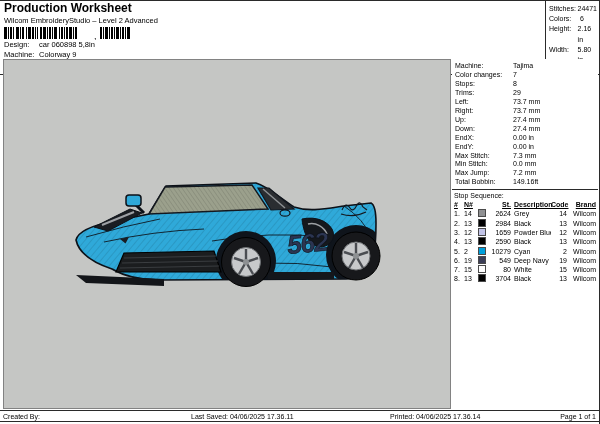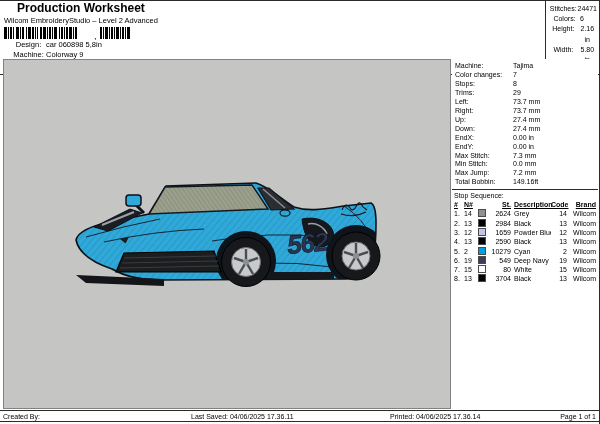--- a/index.html
+++ b/index.html
@@ -1,25 +1,25 @@
 <!DOCTYPE html>
 <html><head>
 <meta charset="utf-8">
 <style>
   html,body{margin:0;padding:0;background:#fff;}
   .page{position:relative;width:600px;height:424px;background:#fff;
         font-family:"Liberation Sans",sans-serif;color:#000;overflow:hidden;
         border-top:1px solid #2a2a2a;border-right:1px solid #2a2a2a;box-sizing:border-box;}
   
-  .hdr{position:absolute;left:0;top:0;width:100%;height:74px;border-bottom:1px solid #2a2a2a;box-sizing:border-box;text-align:center;}
+  .hdr{position:absolute;left:0;top:0;width:100%;height:74px;border-bottom:1px solid #2a2a2a;box-sizing:border-box;}
   .hdr-left{position:absolute;left:4px;top:1px;}
   .title{margin:0;font-size:12px;font-weight:bold;line-height:13px;}
   .subtitle{font-size:7.5px;line-height:9px;margin-top:1px;}
   .barcode{display:block;margin-top:2px;}
-  .kv{display:flex;font-size:7.5px;line-height:8.5px;margin-top:1px;margin-left:7px;}
+  .kv{display:flex;font-size:7.5px;line-height:8.5px;margin-top:1px;}
   .kv .lbl{width:35px;}
   .stats{position:absolute;left:545px;top:0;right:0;bottom:0;border-left:1px solid #2a2a2a;
          padding:3px 2px 0 3px;font-size:7px;box-sizing:border-box;}
   .stats .row{display:flex;line-height:10.2px;}
   .stats .lbl{width:31px;}
   
   .canvas{position:absolute;left:3px;top:58px;width:448px;height:350px;background:#c5c6c4;
           border:1px solid #828282;box-sizing:border-box;}
   .design-svg{position:absolute;left:60px;top:119px;}
   .rpanel{position:absolute;left:452px;top:58px;width:146px;height:350px;background:#fff;}

